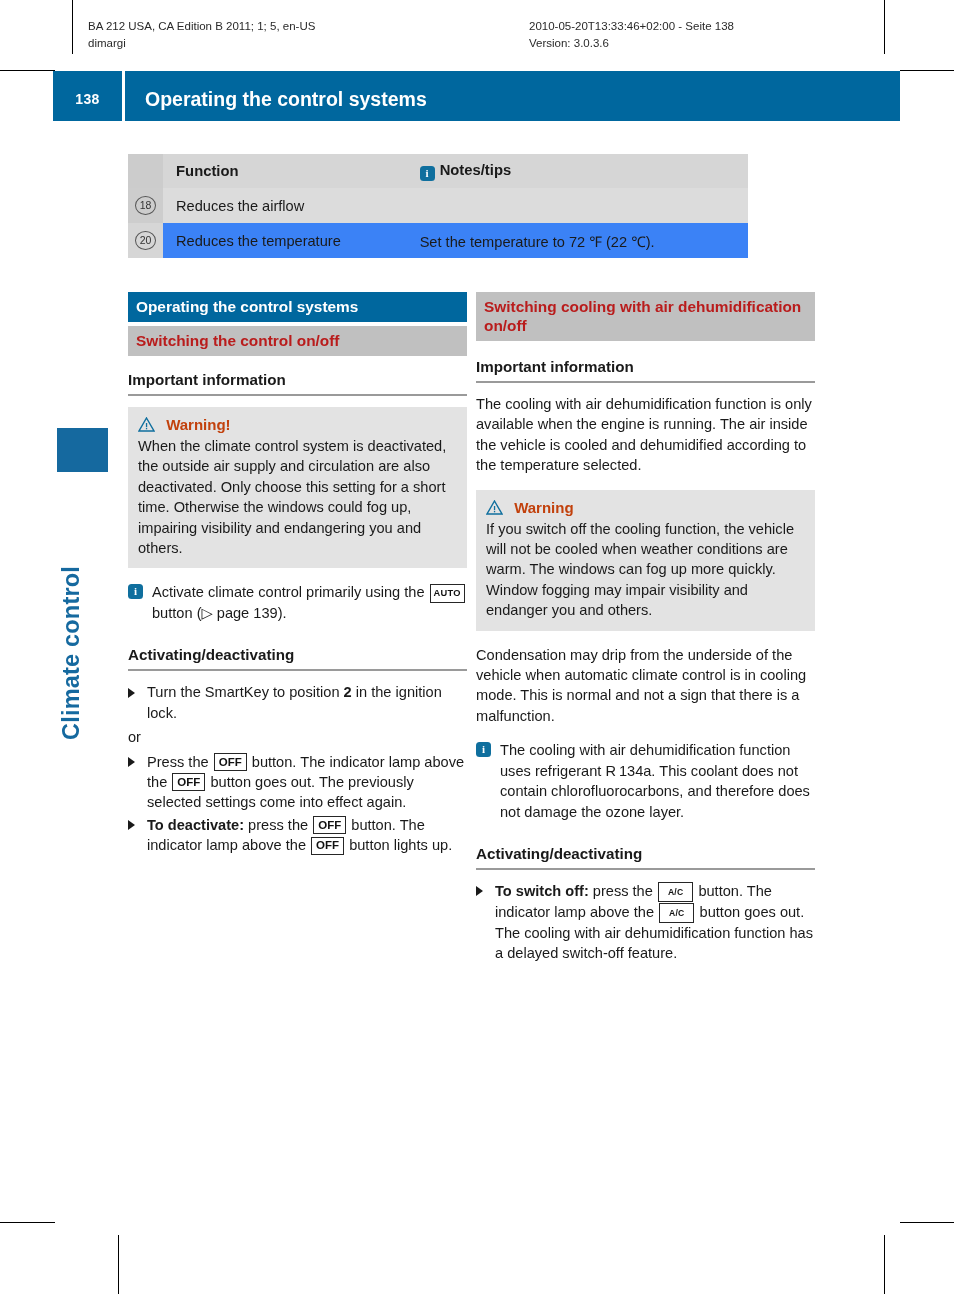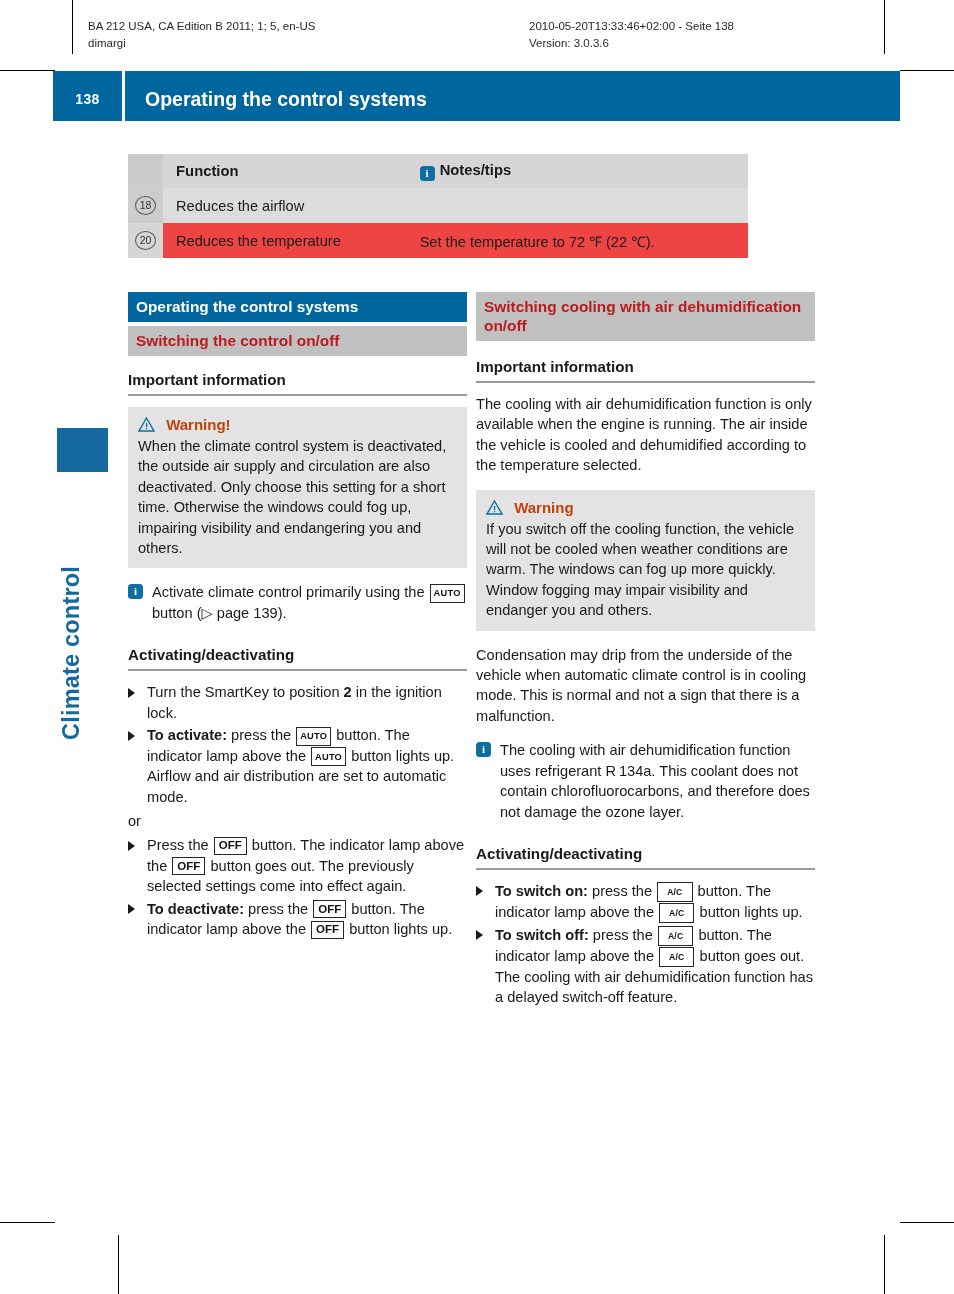--- a/index.html
+++ b/index.html
@@ -155,21 +155,21 @@
     height: 34px;
     background: #d6d6d6;
     font-weight: bold;
     font-size: 14.8px;
     color: #1a1a1a;
   }
   .fn-table tr.hdr td.c-num { background: #cccccc; }
 
   .fn-table tr.r1 td { height: 35px; background: #dcdcdc; }
   .fn-table tr.r1 td.c-num { background: #cdcdcd; }
-  .fn-table tr.r2 td { height: 35px; background: #ef4444; }
+  .fn-table tr.r2 td { height: 35px; background: #3b82f6; }
   .fn-table tr.r2 td.c-num { background: #d6d6d6; }
 
   .fn-table .cellpad { padding-left: 13px; }
   .fn-table .numcell { text-align: center; font-size: 13px; color: #333; }
 
   .circ-num {
     display: inline-block;
     min-width: 17px;
     height: 17px;
     line-height: 16px;
@@ -407,30 +407,20 @@
 
   <div class="h-rule spaced-top">Activating/deactivating</div>
 
   <div class="step">
     <span class="tri"></span>
     <span>Turn the SmartKey to position</span>
     <b>2</b>
     <span>in the ignition lock.</span>
   </div>
 
-  <div class="step">
-    <span class="tri"></span>
-    <b>To activate:</b>
-    <span>press the</span>
-    <span class="keycap auto">AUTO</span>
-    <span>button.</span>
-    <span>The indicator lamp above the</span>
-    <span class="keycap auto">AUTO</span>
-    <span>button lights up. Airflow and air distribution are set to automatic mode.</span>
-  </div>
 
   <div class="plain-line">or</div>
 
   <div class="step">
     <span class="tri"></span>
     <span>Press the</span>
     <span class="keycap off">OFF</span>
     <span>button.</span>
     <span>The indicator lamp above the</span>
     <span class="keycap off">OFF</span>
@@ -473,30 +463,20 @@
 
   <p class="para" style="margin-top:14px">Condensation may drip from the underside of the vehicle when automatic climate control is in cooling mode. This is normal and not a sign that there is a malfunction.</p>
 
   <div class="note" style="margin-top:0">
     <span class="info-icon">i</span>
     <span>The cooling with air dehumidification function uses refrigerant R 134a. This coolant does not contain chlorofluorocarbons, and therefore does not damage the ozone layer.</span>
   </div>
 
   <div class="h-rule spaced-top">Activating/deactivating</div>
 
-  <div class="step">
-    <span class="tri"></span>
-    <b>To switch on:</b>
-    <span>press the</span>
-    <span class="keycap ac">A/C</span>
-    <span>button.</span>
-    <span>The indicator lamp above the</span>
-    <span class="keycap ac">A/C</span>
-    <span>button lights up.</span>
-  </div>
 
   <div class="step">
     <span class="tri"></span>
     <b>To switch off:</b>
     <span>press the</span>
     <span class="keycap ac">A/C</span>
     <span>button.</span>
     <span>The indicator lamp above the</span>
     <span class="keycap ac">A/C</span>
     <span>button goes out. The cooling with air dehumidification function has a delayed switch-off feature.</span>

